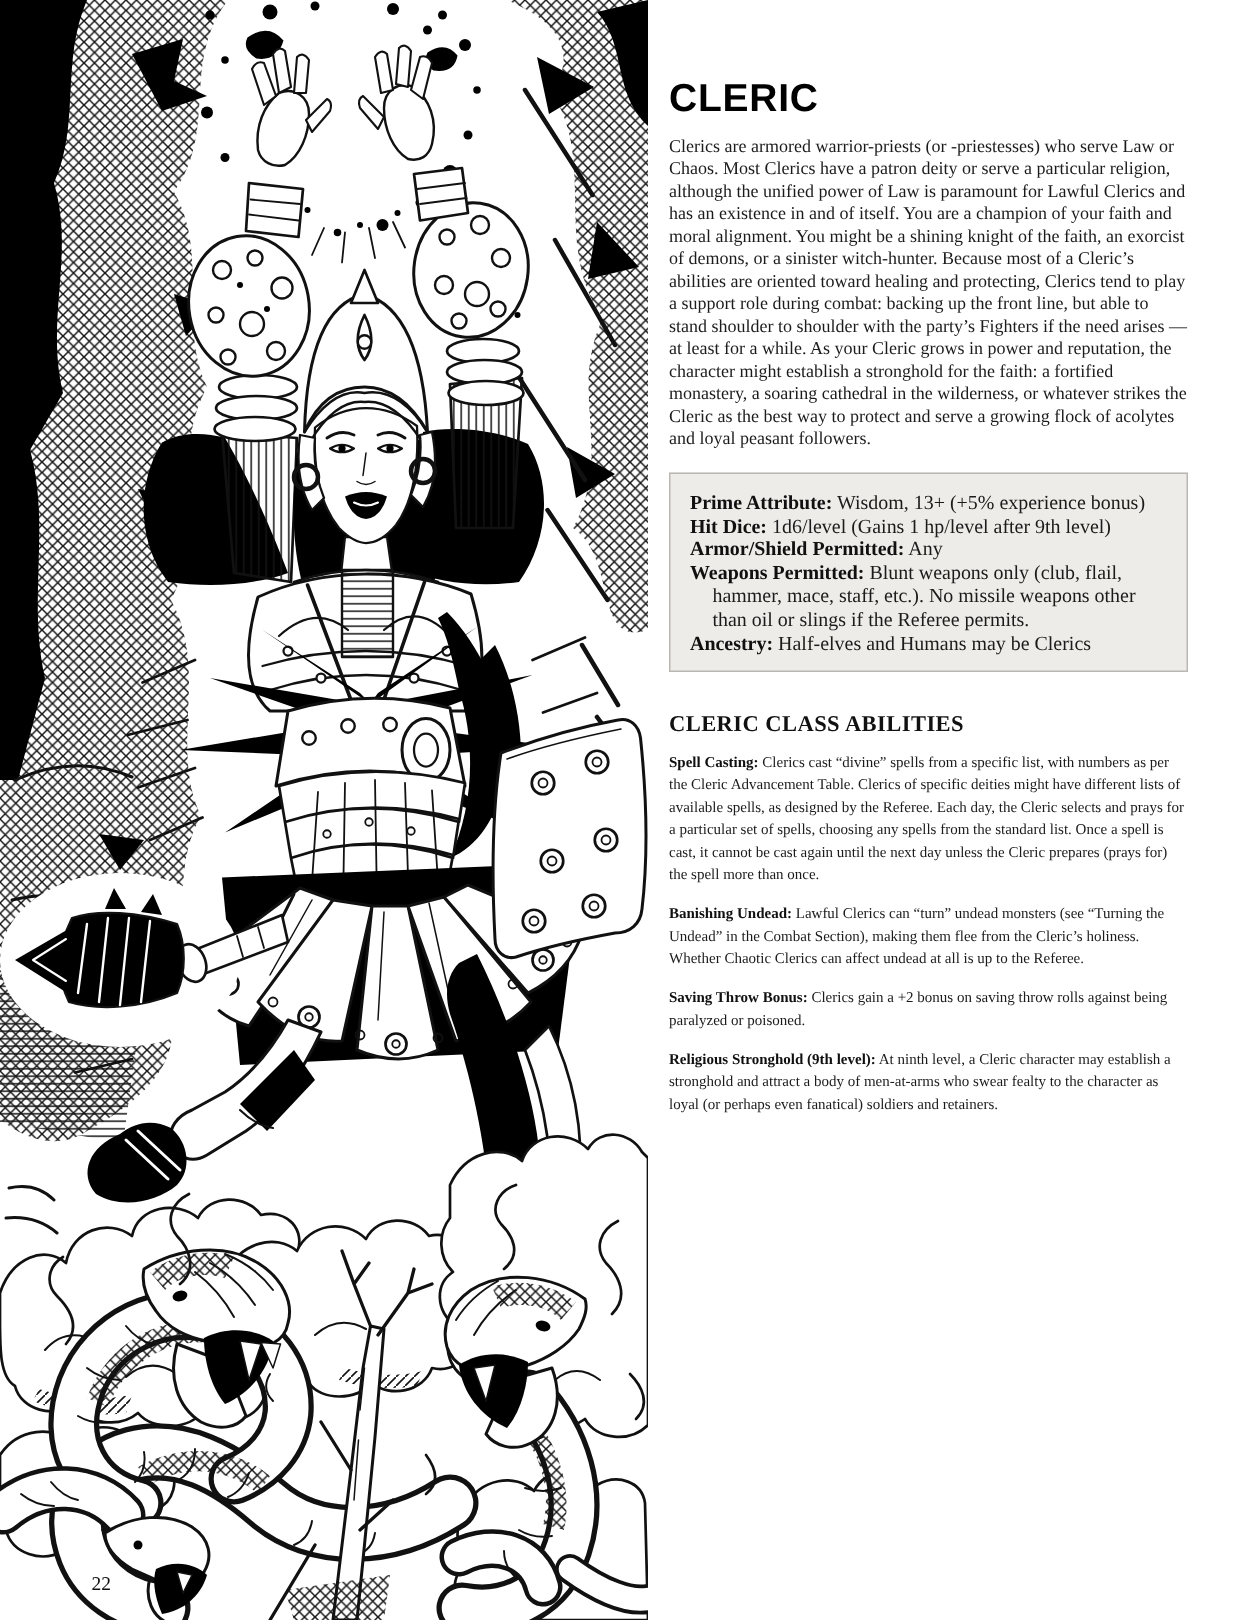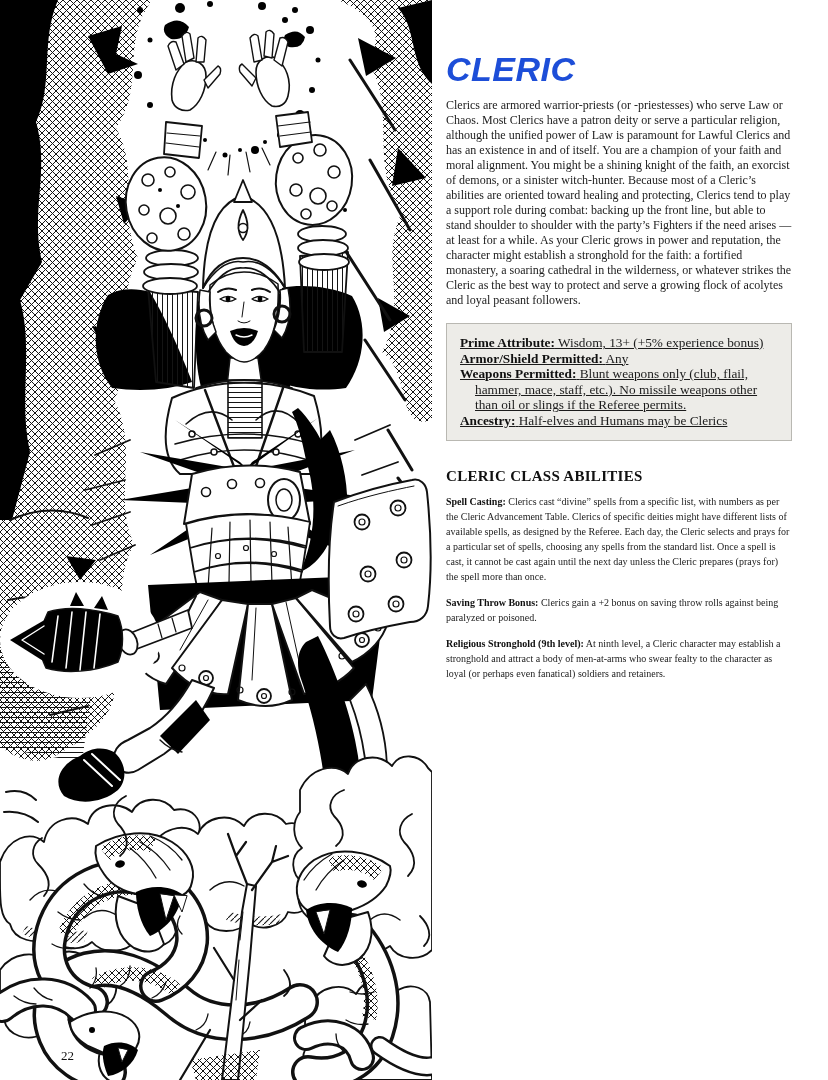--- a/index.html
+++ b/index.html
@@ -3,26 +3,26 @@
 <meta charset="utf-8">
 <style>
   html,body{margin:0;padding:0;}
   body{width:828px;height:1080px;position:relative;background:#ffffff;overflow:hidden;
        font-family:"Liberation Serif",serif;color:#1b1b1b;}
   .page{position:absolute;inset:0;}
   .illus{position:absolute;left:0;top:0;width:432px;height:1080px;}
   .page-num{position:absolute;left:61px;top:1048px;font-size:13px;font-weight:normal;
             color:#111;text-shadow:0 0 3px #fff,0 0 2px #fff;}
   .text-col{position:absolute;left:446px;top:50px;width:346px;}
-  h1.cls-title{font-family:"Liberation Sans",sans-serif;font-weight:bold;font-size:34px;
-               letter-spacing:.5px;margin:0 0 9px 0;color:#1d4ed8;font-style:italic;}
+  h1.cls-title{font-family:"Liberation Sans",sans-serif;font-weight:bold;font-size:26px;
+               letter-spacing:.5px;margin:0 0 9px 0;color:#000000;}
   .intro{font-size:12px;line-height:15px;margin:0;}
   .statbox{background:#edece8;border:1px solid #b9b8b2;margin-top:15px;
            padding:11px 12px 11px 13px;font-size:13.3px;line-height:15.6px;}
-  .stat-row{padding-left:15px;text-indent:-15px;text-decoration:underline;}
+  .stat-row{padding-left:15px;text-indent:-15px;}
   h2.abil-head{font-size:15px;font-weight:bold;letter-spacing:.3px;margin:27px 0 9px 0;color:#111;}
   .ability{font-size:10px;line-height:15px;margin:0 0 11px 0;}
   .ability b,.stat-row b{color:#101010;}
 </style>
 </head>
 <body>
 
 <div class="page">
 
   <svg class="illus" viewBox="0 0 432 1080" xmlns="http://www.w3.org/2000/svg">
@@ -341,38 +341,46 @@
     <h1 class="cls-title">CLERIC</h1>
 
     <p class="intro">Clerics are armored warrior-priests (or -priestesses) who serve Law or Chaos. Most Clerics have a patron deity or serve a particular religion, although the unified power of Law is paramount for Lawful Clerics and has an existence in and of itself. You are a champion of your faith and moral alignment. You might be a shining knight of the faith, an exorcist of demons, or a sinister witch-hunter. Because most of a Cleric’s abilities are oriented toward healing and protecting, Clerics tend to play a support role during combat: backing up the front line, but able to stand shoulder to shoulder with the party’s Fighters if the need arises — at least for a while. As your Cleric grows in power and reputation, the character might establish a stronghold for the faith: a fortified monastery, a soaring cathedral in the wilderness, or whatever strikes the Cleric as the best way to protect and serve a growing flock of acolytes and loyal peasant followers.</p>
 
     <div class="statbox">
       <div class="stat-row">
         <b>Prime Attribute:</b>
         <span>Wisdom, 13+ (+5% experience bonus)</span>
       </div>
       <div class="stat-row">
+        <b>Hit Dice:</b>
+        <span>1d6/level (Gains 1 hp/level after 9th level)</span>
+      </div>
+      <div class="stat-row">
         <b>Armor/Shield Permitted:</b>
         <span>Any</span>
       </div>
       <div class="stat-row">
         <b>Weapons Permitted:</b>
         <span>Blunt weapons only (club, flail, hammer, mace, staff, etc.). No missile weapons other than oil or slings if the Referee permits.</span>
       </div>
       <div class="stat-row">
         <b>Ancestry:</b>
         <span>Half-elves and Humans may be Clerics</span>
       </div>
     </div>
 
     <h2 class="abil-head">CLERIC CLASS ABILITIES</h2>
 
     <p class="ability">
       <b>Spell Casting:</b>
       <span>Clerics cast “divine” spells from a specific list, with numbers as per the Cleric Advancement Table. Clerics of specific deities might have different lists of available spells, as designed by the Referee. Each day, the Cleric selects and prays for a particular set of spells, choosing any spells from the standard list. Once a spell is cast, it cannot be cast again until the next day unless the Cleric prepares (prays for) the spell more than once.</span>
+    </p>
+    <p class="ability">
+      <b>Banishing Undead:</b>
+      <span>Lawful Clerics can “turn” undead monsters (see “Turning the Undead” in the Combat Section), making them flee from the Cleric’s holiness. Whether Chaotic Clerics can affect undead at all is up to the Referee.</span>
     </p>
     <p class="ability">
       <b>Saving Throw Bonus:</b>
       <span>Clerics gain a +2 bonus on saving throw rolls against being paralyzed or poisoned.</span>
     </p>
     <p class="ability">
       <b>Religious Stronghold (9th level):</b>
       <span>At ninth level, a Cleric character may establish a stronghold and attract a body of men-at-arms who swear fealty to the character as loyal (or perhaps even fanatical) soldiers and retainers.</span>
     </p>
   </div>

